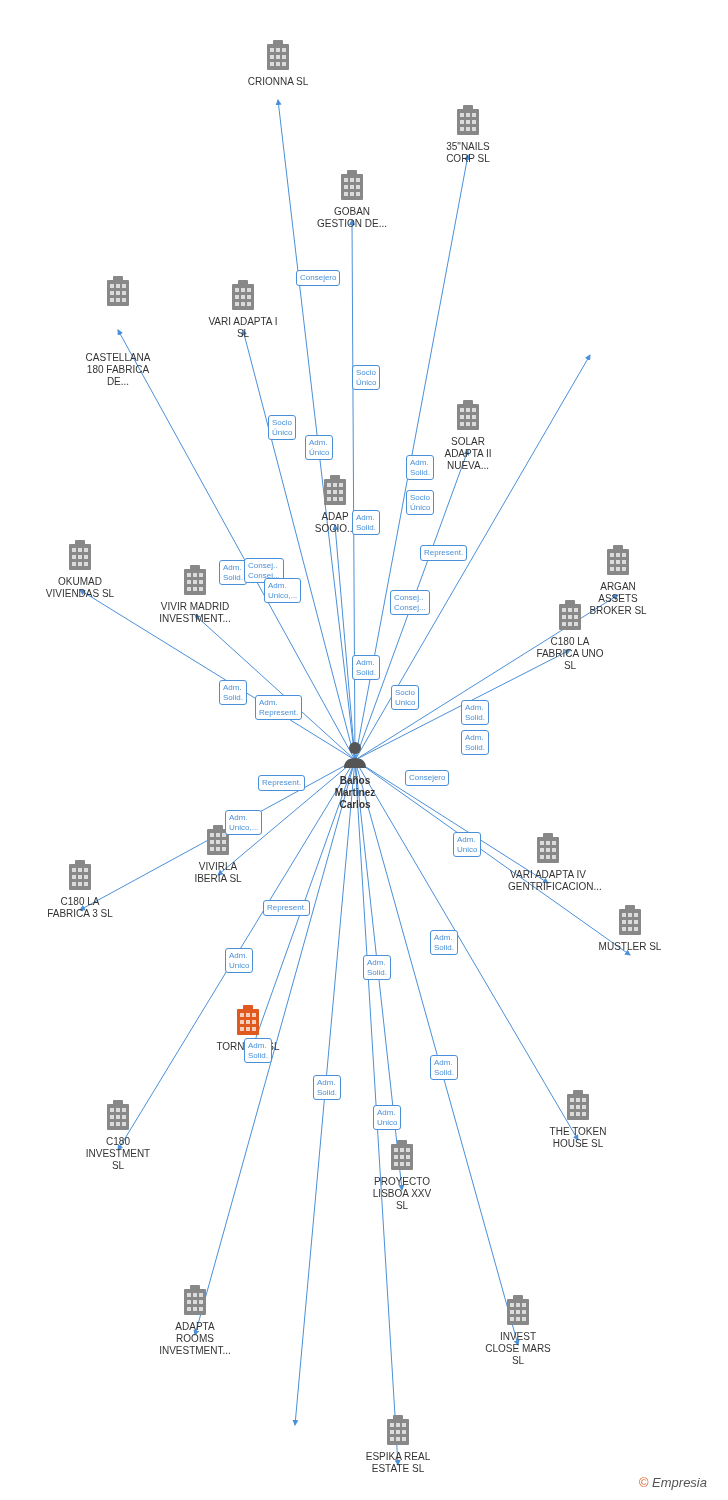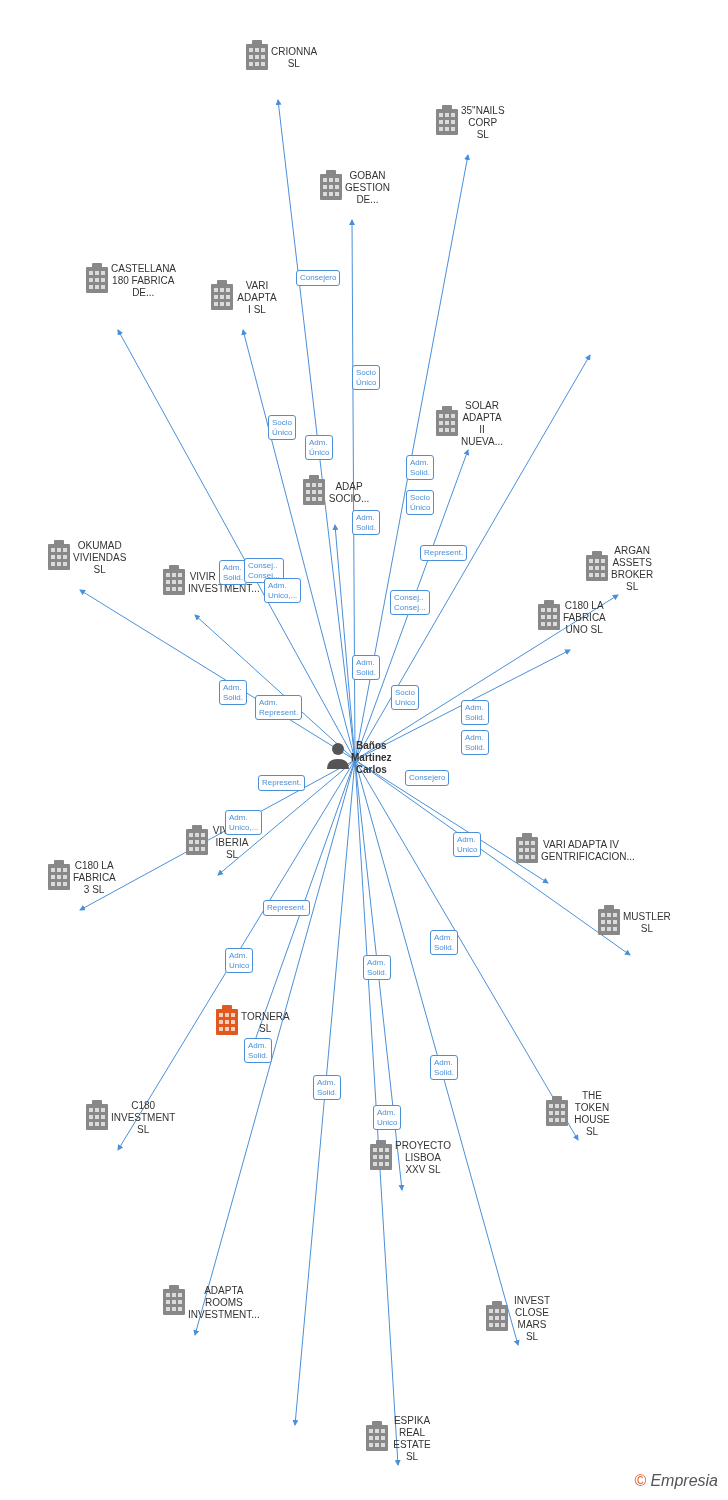--- a/index.html
+++ b/index.html
@@ -19,21 +19,21 @@
     svg#connections {
       position: absolute;
       top: 0; left: 0;
       width: 728px;
       height: 1500px;
       pointer-events: none;
     }
     .node {
       position: absolute;
       display: flex;
-      flex-direction: row;
+      flex-direction: column;
       align-items: center;
       text-align: center;
       cursor: pointer;
     }
     .node-label {
       font-size: 10px;
       color: #333;
       line-height: 1.2;
       max-width: 80px;
       text-align: center;
@@ -52,22 +52,22 @@
       padding: 2px 3px;
       border-radius: 3px;
       text-align: left;
       line-height: 1.2;
       white-space: nowrap;
       z-index: 10;
     }
     .watermark {
       position: absolute;
       bottom: 10px;
-      right: 10px;
-      font-size: 16px;
+      right: 21px;
+      font-size: 13px;
       color: #555;
       font-style: italic;
     }
     .watermark span { color: #e05a20; }
   </style>
 </head>
 <body>
 
 <div id="graph-container">
   <svg id="connections">
@@ -151,21 +151,21 @@
     <rect x="6" y="15" width="4" height="4" fill="white" opacity="0.7"></rect>
     <rect x="12" y="15" width="4" height="4" fill="white" opacity="0.7"></rect>
     <rect x="18" y="15" width="4" height="4" fill="white" opacity="0.7"></rect>
     <rect x="6" y="22" width="4" height="4" fill="white" opacity="0.7"></rect>
     <rect x="12" y="22" width="4" height="4" fill="white" opacity="0.7"></rect>
     <rect x="18" y="22" width="4" height="4" fill="white" opacity="0.7"></rect>
     <rect x="9" y="0" width="10" height="5" fill="#888" rx="1"></rect>
   </svg></span>
       <span class="node-label">GOBAN GESTION DE...</span>
     </div>
-    <div class="node" style="left: 83px; top: 263px; width: 70px;">
+    <div class="node" style="left: 83px; top: 276px; width: 70px; gap: 40px;">
       <span><svg width="28" height="32" viewBox="0 0 28 32">
     <rect x="3" y="4" width="22" height="26" fill="#888" rx="1"></rect>
     <rect x="6" y="8" width="4" height="4" fill="white" opacity="0.7"></rect>
     <rect x="12" y="8" width="4" height="4" fill="white" opacity="0.7"></rect>
     <rect x="18" y="8" width="4" height="4" fill="white" opacity="0.7"></rect>
     <rect x="6" y="15" width="4" height="4" fill="white" opacity="0.7"></rect>
     <rect x="12" y="15" width="4" height="4" fill="white" opacity="0.7"></rect>
     <rect x="18" y="15" width="4" height="4" fill="white" opacity="0.7"></rect>
     <rect x="6" y="22" width="4" height="4" fill="white" opacity="0.7"></rect>
     <rect x="12" y="22" width="4" height="4" fill="white" opacity="0.7"></rect>

